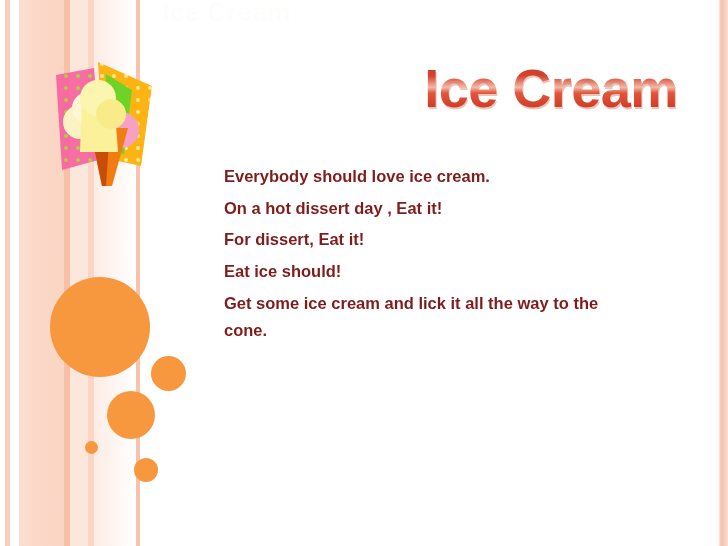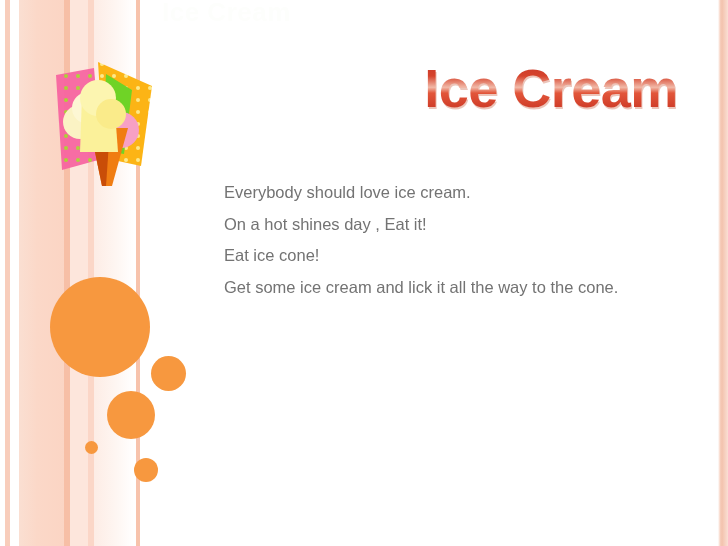--- a/index.html
+++ b/index.html
@@ -108,25 +108,25 @@
     background-clip: text;
     -webkit-text-fill-color: transparent;
     text-shadow: 0 1px 0 rgba(255,255,255,0.0);
     filter: drop-shadow(1px 2px 0 rgba(220,150,130,0.55));
   }
 
   
   .body-copy {
     position: absolute;
     left: 224px;
-    top: 179px;
+    top: 163px;
     width: 420px;
-    color: #737373;
+    color: #7f1d1d;
     font-size: 16.5px;
-    font-weight: normal;
+    font-weight: bold;
     line-height: 1.62;
   }
   .body-copy p {
     margin: 0 0 5px 0;
   }
   .body-copy p:last-child { margin-bottom: 0; }
 </style>
 </head>
 <body>
 
@@ -185,18 +185,19 @@
       <circle cx="75" cy="56" r="15" fill="#faeb8a"></circle>
     </svg>
   </div>
 
   <div class="watermark">Ice Cream</div>
 
   <div class="title">Ice Cream</div>
 
   <div class="body-copy">
     <p>Everybody should love ice cream.</p>
-    <p>On a hot shines day , Eat it!</p>
-    <p>Eat ice cone!</p>
+    <p>On a hot dissert day , Eat it!</p>
+    <p>For dissert, Eat it!</p>
+    <p>Eat ice should!</p>
     <p>Get some ice cream and lick it all the way to the cone.</p>
   </div>
 
 </div>
 
 </body></html>

